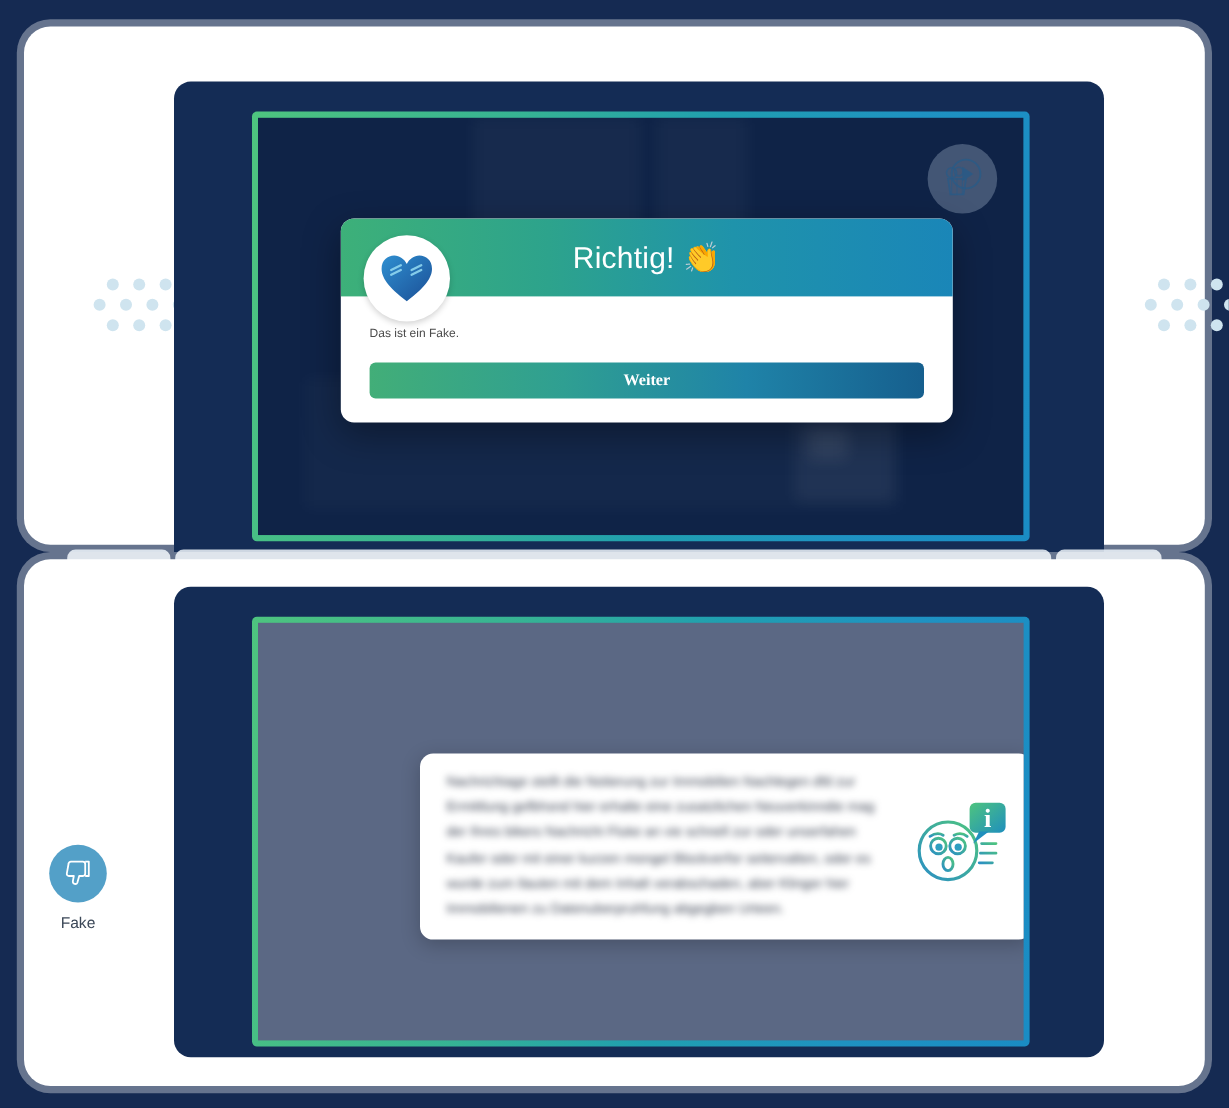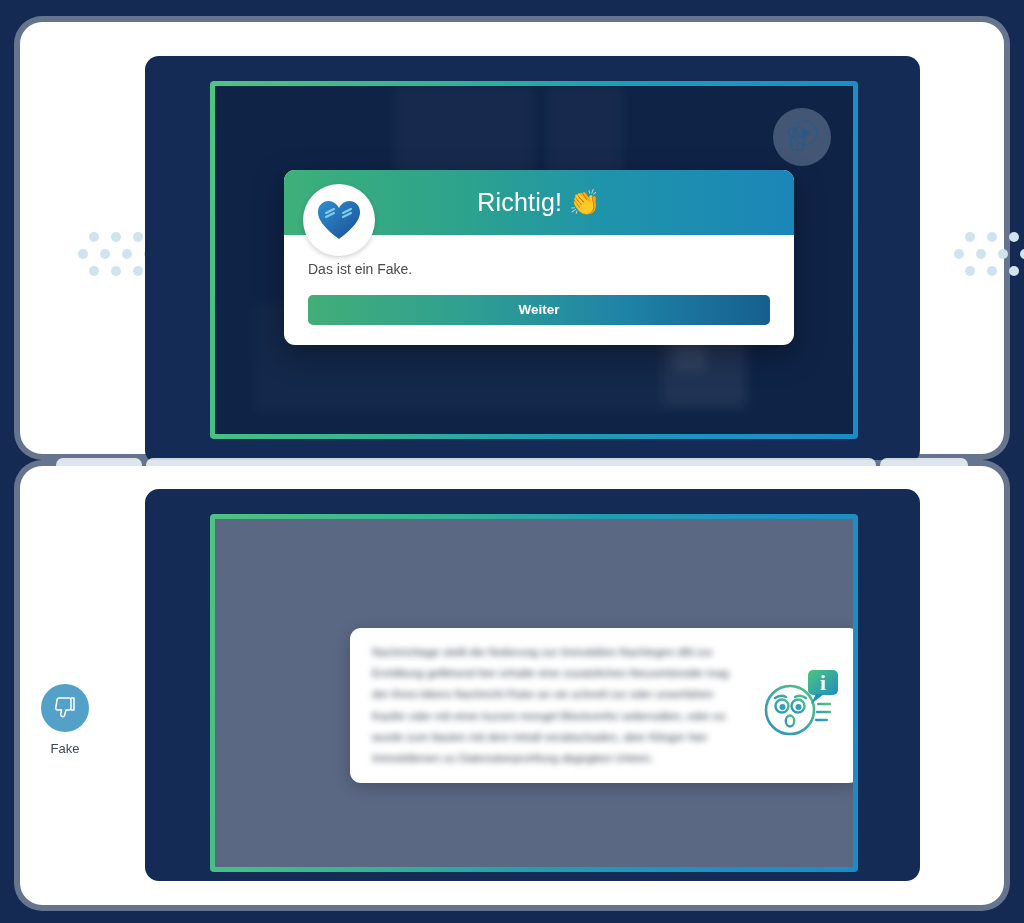--- a/index.html
+++ b/index.html
@@ -42,21 +42,21 @@
   .seam-a { left: 56px;  top: 458px; width: 86px; }
   .seam-b { left: 146px; top: 458px; width: 730px; }
   .seam-c { left: 880px; top: 458px; width: 88px; }
 
   
   .stage {
     position: absolute;
     background: #142c55;
     border-radius: 14px;
   }
-  .stage-top    { left: 125px; top: 34px;  width: 775px; height: 408px; }
+  .stage-top    { left: 125px; top: 46px;  width: 775px; height: 408px; }
   .stage-bottom { left: 125px; top: 23px;  width: 775px; height: 392px; }
 
   
   .frame {
     position: absolute;
     left: 65px;
     top: 25px;
     width: 648px;
     height: 358px;
     padding: 5px;
@@ -138,38 +138,38 @@
     height: 72px;
     border-radius: 50%;
     background: #ffffff;
     display: flex;
     align-items: center;
     justify-content: center;
     box-shadow: 0 2px 5px rgba(0,0,0,0.18);
   }
   .modal-body { padding: 26px 24px 20px 24px; }
   .modal-text {
-    font-size: 14px;
+    font-size: 10px;
     color: #4a4a4a;
     margin-bottom: 18px;
   }
   .btn-primary {
     display: block;
     width: 100%;
     height: 30px;
     line-height: 30px;
     text-align: center;
     border: none;
     border-radius: 5px;
     color: #ffffff;
     font-size: 13.5px;
     font-weight: bold;
     cursor: pointer;
     background: linear-gradient(90deg, #42ae78 0%, #2f9f92 35%, #1f83a8 68%, #165f8e 100%);
-    font-family: Liberation Sans, sans-serif;
+    font-family: Liberation Serif, serif;
   }
 
   
   .content-card {
     position: absolute;
     left: 135px;
     top: 109px;
     width: 510px;
     height: 155px;
     background: #ffffff;
@@ -189,21 +189,21 @@
     padding-right: 10px;
   }
   .info-emoji { width: 84px; flex: 0 0 84px; }
 
   
   .vote {
     position: absolute;
     width: 90px;
     text-align: center;
   }
-  .vote-left  { left: 20px;  top: 684px; }
+  .vote-left  { left: 20px;  top: 704px; }
   .vote-right { left: 915px; top: 668px; }
   .vote-circle {
     width: 48px;
     height: 48px;
     margin: 0 auto;
     border-radius: 50%;
     background: #53a0c8;
     display: flex;
     align-items: center;
     justify-content: center;

